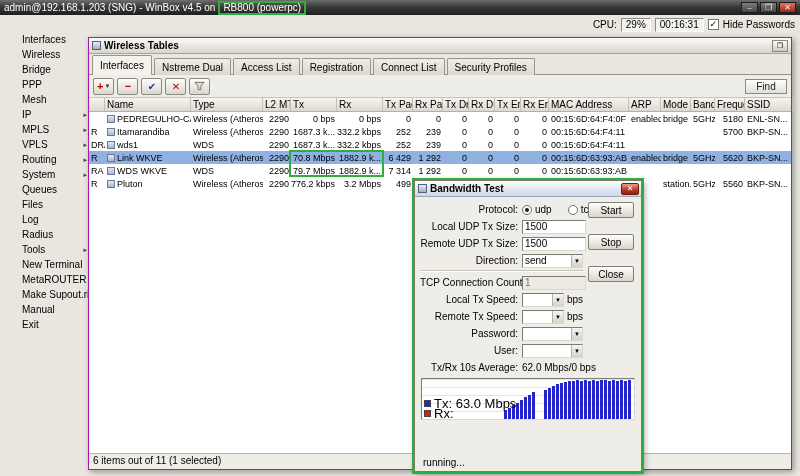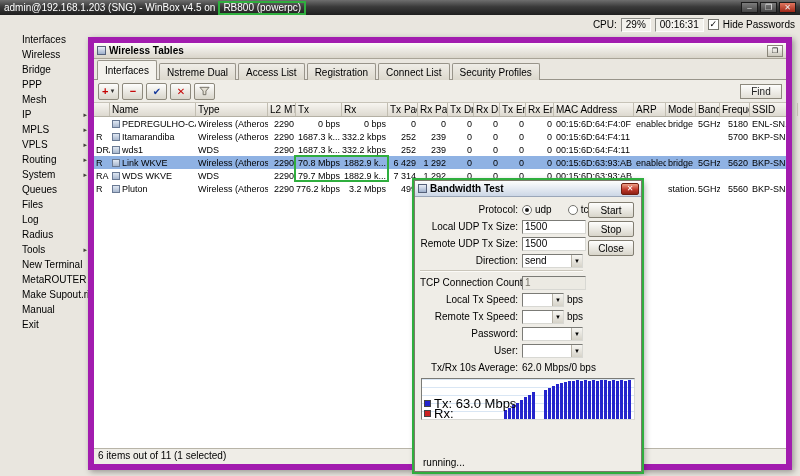--- a/index.html
+++ b/index.html
@@ -21,21 +21,21 @@
 
   
   .brand{position:absolute;left:1px;bottom:2px;transform:rotate(-90deg);transform-origin:0 100%;white-space:nowrap;font-size:13px;font-weight:bold;color:#8b8880;letter-spacing:.5px;padding-left:2px;}
 
   
   .sidebar{position:absolute;left:14px;top:32px;width:76px;}
   .menu-item{height:15px;display:flex;align-items:center;padding:0 3px 0 8px;font-size:10px;white-space:nowrap;}
   .mi-arrow{margin-left:auto;font-size:7px;color:#44423c;}
 
   
-  .win{position:absolute;left:88px;top:37px;width:704px;height:433px;background:#efede7;border:6px solid #a21caf;box-shadow:2px 2px 6px rgba(0,0,0,.35);display:flex;flex-direction:column;}
+  .win{position:absolute;left:88px;top:37px;width:704px;height:433px;background:#efede7;border:1px solid #a21caf;box-shadow:2px 2px 6px rgba(0,0,0,.35);display:flex;flex-direction:column;}
   .win-title{height:16px;display:flex;align-items:center;gap:3px;padding:0 3px;background:linear-gradient(#fcfbf9,#d9d5ca);border-bottom:1px solid #a9a497;font-size:10px;font-weight:bold;}
   .win-ico,.dlg-ico{width:9px;height:9px;border:1px solid #55617a;background:linear-gradient(#e9eef6,#9fb0cc);flex-shrink:0;}
   .win-roll{margin-left:auto;width:16px;height:12px;border:1px solid #8a867a;background:linear-gradient(#fff,#ccc8bc);display:flex;align-items:center;justify-content:center;font-size:7px;font-weight:normal;}
   .tabs{height:21px;display:flex;align-items:flex-end;padding:0 3px;background:#eae7e0;border-bottom:1px solid #98948a;flex-shrink:0;}
   .tab{border:1px solid #98948a;border-bottom:none;border-radius:2px 2px 0 0;padding:0 7px;font-size:10px;background:linear-gradient(#efede7,#dcd8cd);margin-right:2px;height:17px;display:flex;align-items:center;position:relative;top:1px;white-space:nowrap;}
   .tab.active{background:#f4f2ed;height:20px;z-index:1;}
   .toolbar{height:23px;display:flex;align-items:center;gap:3px;padding:0 4px;border-bottom:1px solid #c7c3b8;flex-shrink:0;}
   .tbtn{min-width:21px;height:17px;border:1px solid #8d897d;border-radius:2px;background:linear-gradient(#fdfdfc,#d9d6cc);display:inline-flex;align-items:center;justify-content:center;gap:1px;padding:0 3px;font-size:11px;}
   .plus{color:#c40000;font-weight:bold;font-style:normal;}
   .minus{color:#c40000;font-weight:bold;font-style:normal;}
@@ -70,21 +70,21 @@
   .fin{width:64px;height:14px;border:1px solid;border-color:#7b7b76 #d8d8d3 #d8d8d3 #7b7b76;background:#fff;font-size:10px;font-family:inherit;padding:0 2px;}
   .fin.disabled{background:#eceae3;color:#767369;}
   .combo{width:64px;height:14px;border:1px solid;border-color:#7b7b76 #d8d8d3 #d8d8d3 #7b7b76;background:#fff;display:inline-flex;align-items:stretch;}
   .combo-text{flex:1;padding:0 2px;overflow:hidden;display:flex;align-items:center;}
   .combo-arrow{width:11px;border-left:1px solid #b5b1a6;background:linear-gradient(#f6f5f1,#d6d3c9);font-size:6px;display:flex;align-items:center;justify-content:center;}
   .unit{margin-left:3px;}
   .radio{width:10px;height:10px;border-radius:50%;border:1px solid #72726d;background:#fff;display:inline-block;position:relative;margin-right:3px;flex-shrink:0;}
   .radio.sel::after{content:"";position:absolute;left:2px;top:2px;width:4px;height:4px;border-radius:50%;background:#1c1c1c;}
   .rlabel{margin-right:16px;}
   .fsep{border-top:1px solid #c9c5ba;border-bottom:1px solid #fbfaf7;margin:2px 0 3px 0;}
-  .dlg-buttons{position:absolute;top:21px;right:7px;display:flex;flex-direction:column;gap:3px;z-index:2;}
+  .dlg-buttons{position:absolute;top:21px;right:7px;display:flex;flex-direction:column;gap:16px;z-index:2;}
   .dbtn{width:46px;height:16px;border:1px solid #827e72;border-radius:2px;background:linear-gradient(#fefefd,#d8d5ca);font-size:10px;display:flex;align-items:center;justify-content:center;}
   .chart{position:relative;margin:3px 6px 0 6px;height:42px;border:1px solid;border-color:#7b7b76 #d8d8d3 #d8d8d3 #7b7b76;background:#fff;background-image:repeating-linear-gradient(to top,transparent 0 7px,#d9e6f4 7px 8px);overflow:hidden;}
   .bars{position:absolute;left:2px;right:2px;bottom:0;top:1px;display:flex;align-items:flex-end;gap:1px;}
   .bar{width:3px;flex-shrink:0;}
   .legend{position:absolute;left:2px;bottom:1px;font-size:13px;}
   .lrow{display:flex;align-items:center;gap:3px;height:10px;white-space:nowrap;}
   .lsq{width:7px;height:7px;border:1px solid #444;flex-shrink:0;}
   .lsq.tx{background:var(--tx_bar,#2222cc);}
   .lsq.rx{background:var(--rx_legend,#cc2222);}
   .dlg-status{position:absolute;left:8px;bottom:3px;font-size:10px;}

